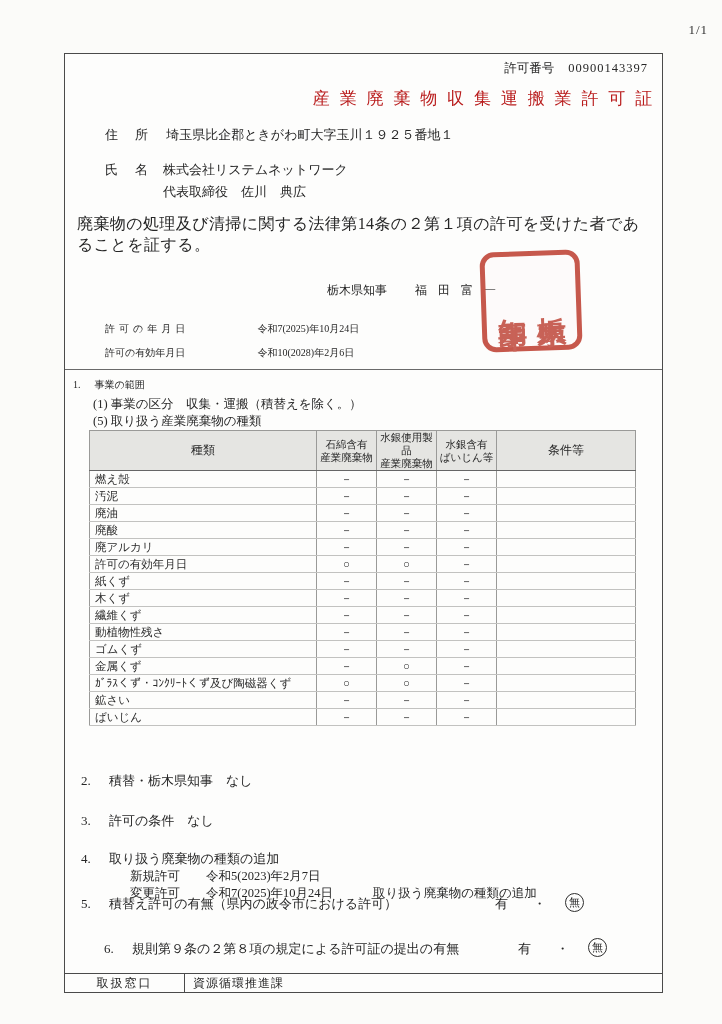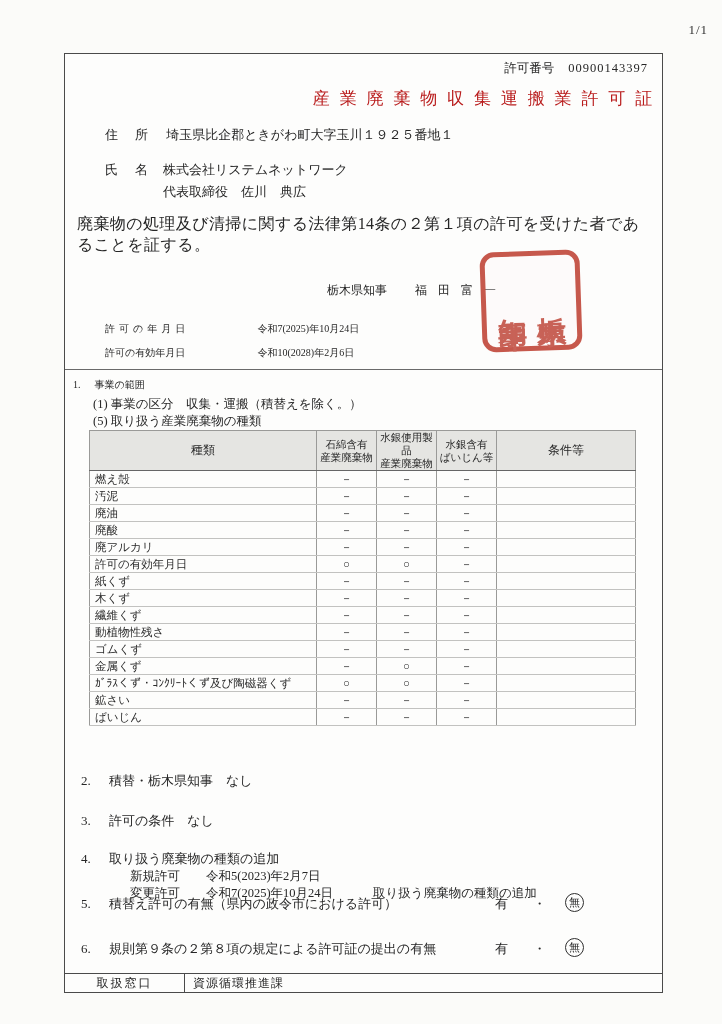--- a/index.html
+++ b/index.html
@@ -96,21 +96,21 @@
   .sec2 { top:718px; }
   .sec3 { top:758px; }
   .sec4-heading { top:796px; }
   .sec4-row { position:absolute; left:65px; font-size:12.5px; white-space:nowrap; }
   .sec4-row.r0 { top:814px; }
   .sec4-row.r1 { top:831px; }
   .sec4-row .s4lbl { display:inline-block; width:76px; }
   .sec4-row .s4note { margin-left:40px; }
   .choice-row { position:absolute; left:16px; width:566px; font-size:13px; }
   .sec5 { top:841px; }
-  .sec6 { top:886px; }
+  .sec6 { top:886px;margin-left:23px; }
   .choice-row .num { display:inline-block; width:28px; }
   .choice-row .opt-yes { position:absolute; left:414px; top:0; }
   .choice-row .opt-dot { position:absolute; left:452px; top:0; }
   .choice-row .opt-no {
     position:absolute; left:484px; top:-2px;
     width:19px; height:19px; border:1.3px solid #2e2e2e; border-radius:50%;
     display:flex; align-items:center; justify-content:center;
     font-size:11px;
   }
   .footer-bar {

